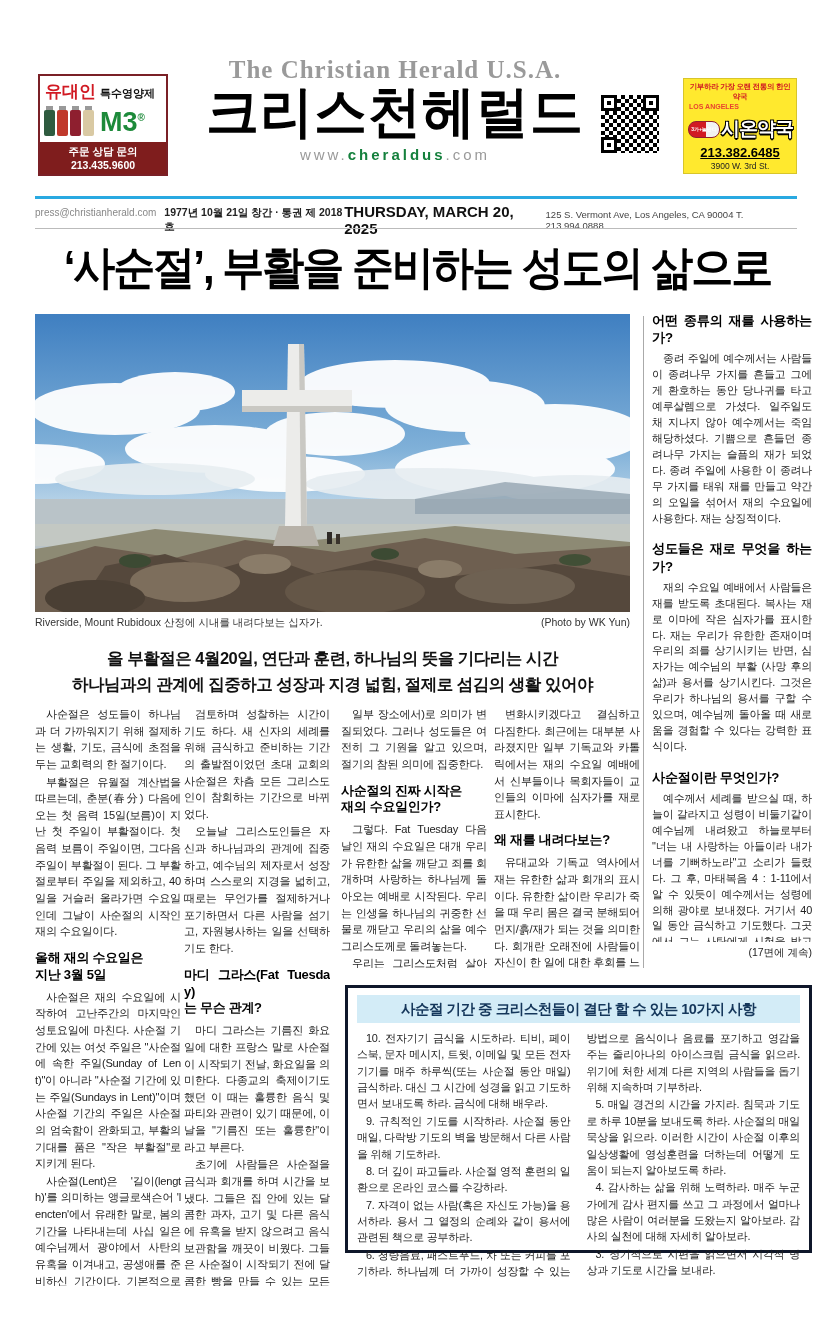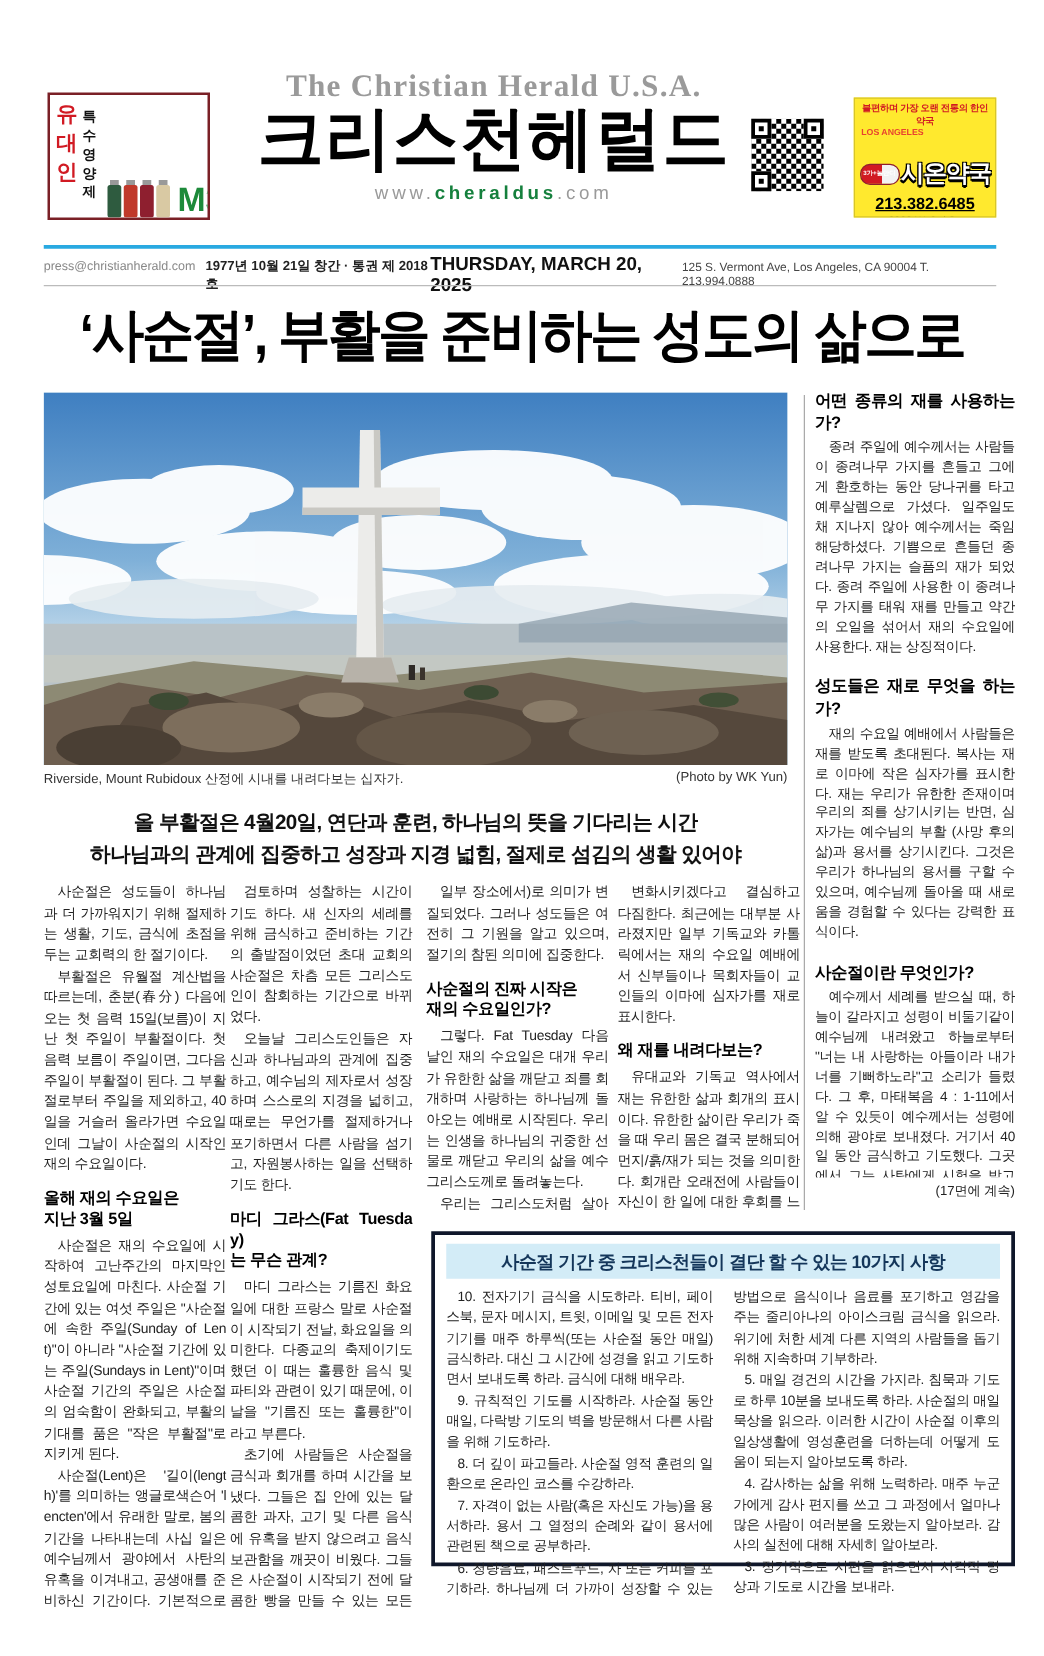--- a/index.html
+++ b/index.html
@@ -2,21 +2,21 @@
 <html><head>
 <meta charset="utf-8">
 <style>
   html,body{margin:0;padding:0;background:#e8e8e8;}
   .page{position:relative;width:835px;height:1325px;background:#ffffff;margin:0 auto;
         font-family:"Liberation Sans","DejaVu Sans",sans-serif;color:#1a1a1a;overflow:hidden;}
   .abs{position:absolute;}
 
   
   .m3ad{left:38px;top:74px;width:126px;height:98px;border:2px solid #7a2026;background:#fff;
-        display:flex;flex-direction:row;justify-content:space-between;overflow:hidden;}
+        display:flex;flex-direction:column;justify-content:space-between;overflow:hidden;}
   .m3ad .row1{display:flex;align-items:baseline;gap:4px;padding:4px 5px 0 5px;}
   .m3ad .jew{color:#d11a23;font-weight:bold;font-size:17px;}
   .m3ad .sup{color:#111;font-weight:bold;font-size:11px;}
   .m3ad .row2{display:flex;align-items:flex-end;gap:2px;padding:0 4px;}
   .bottle{width:11px;height:26px;border-radius:2px;position:relative;}
   .bottle:before{content:"";position:absolute;top:-4px;left:2px;width:7px;height:4px;background:#999;}
   .b1{background:#2e5b3f;} .b2{background:#c0392b;} .b3{background:#8e1f2f;} .b4{background:#d9c9a3;}
   .m3name{color:#1d8a3a;font-weight:bold;font-size:27px;line-height:1;margin-left:4px;}
   .m3reg{color:#1d8a3a;font-size:10px;vertical-align:super;}
   .m3bar{background:#7f1d1d;color:#fff;font-weight:bold;font-size:10.5px;text-align:center;padding:3px 0;}
@@ -33,21 +33,21 @@
       background-image:conic-gradient(#000 25%,transparent 0 50%,#000 0 75%,transparent 0);
       background-size:8px 8px;outline:1px solid #fff;}
   .finder{position:absolute;width:16px;height:16px;border:3px solid #000;background:#fff;box-sizing:border-box;}
   .finder:after{content:"";position:absolute;left:3px;top:3px;width:4px;height:4px;background:#000;}
   .f1{left:0;top:0;} .f2{right:0;top:0;} .f3{left:0;bottom:0;}
 
   .zionad{left:683px;top:78px;width:114px;height:96px;background:#ffe92e;border:1px solid #d8c52a;
           padding:3px 3px;box-sizing:border-box;text-align:center;overflow:hidden;}
   .zionad .top{color:#d11a23;font-weight:bold;font-size:7.5px;letter-spacing:-0.3px;}
   .zionad .la{color:#e8432f;font-weight:bold;font-size:7px;text-align:left;margin:1px 0 0 2px;}
-  .zrow{display:flex;align-items:center;justify-content:center;margin-top:16px;}
+  .zrow{display:flex;align-items:center;justify-content:flex-end;margin-top:6px;}
   .capsule{width:30px;height:15px;border-radius:8px;background:linear-gradient(90deg,#d11a23 55%,#f2f2f2 55%);
            border:1px solid #8e1f2f;color:#fff;font-size:5px;font-weight:bold;line-height:15px;flex:0 0 auto;}
   .zname{color:#fff;font-weight:900;font-size:19px;letter-spacing:-1px;margin-left:1px;
          text-shadow:-1px -1px 0 #000,1px -1px 0 #000,-1px 1px 0 #000,1px 1px 0 #000,0 2px 0 #000;}
   .zphone{color:#000000;font-weight:900;font-size:13px;margin-top:3px;text-decoration:underline;}
   .zaddr{color:#222;font-size:8.5px;margin-top:1px;}
 
   
   .bluerule{left:35px;top:196px;width:762px;height:3px;background:#29a9e1;}
   .dateline{left:35px;top:203px;width:762px;display:flex;justify-content:space-between;align-items:center;}
@@ -126,21 +126,21 @@
     <div class="web"><span>www.</span><span class="mid">cheraldus</span><span>.com</span></div>
   </div>
 
   <div class="abs qr">
     <span class="finder f1"></span>
     <span class="finder f2"></span>
     <span class="finder f3"></span>
   </div>
 
   <div class="abs zionad">
-    <div class="top">불편하며 가장 오랜 전통의 한인약국</div>
+    <div class="top">기부하라 가장 오랜 전통의 한인약국</div>
     <div class="la">LOS ANGELES</div>
     <div class="zrow">
       <span class="capsule">3가+놀만디</span>
       <span class="zname">시온약국</span>
     </div>
     <div class="zphone">213.382.6485</div>
     <div class="zaddr">3900 W. 3rd St.</div>
   </div>
 
   <div class="abs bluerule"></div>

